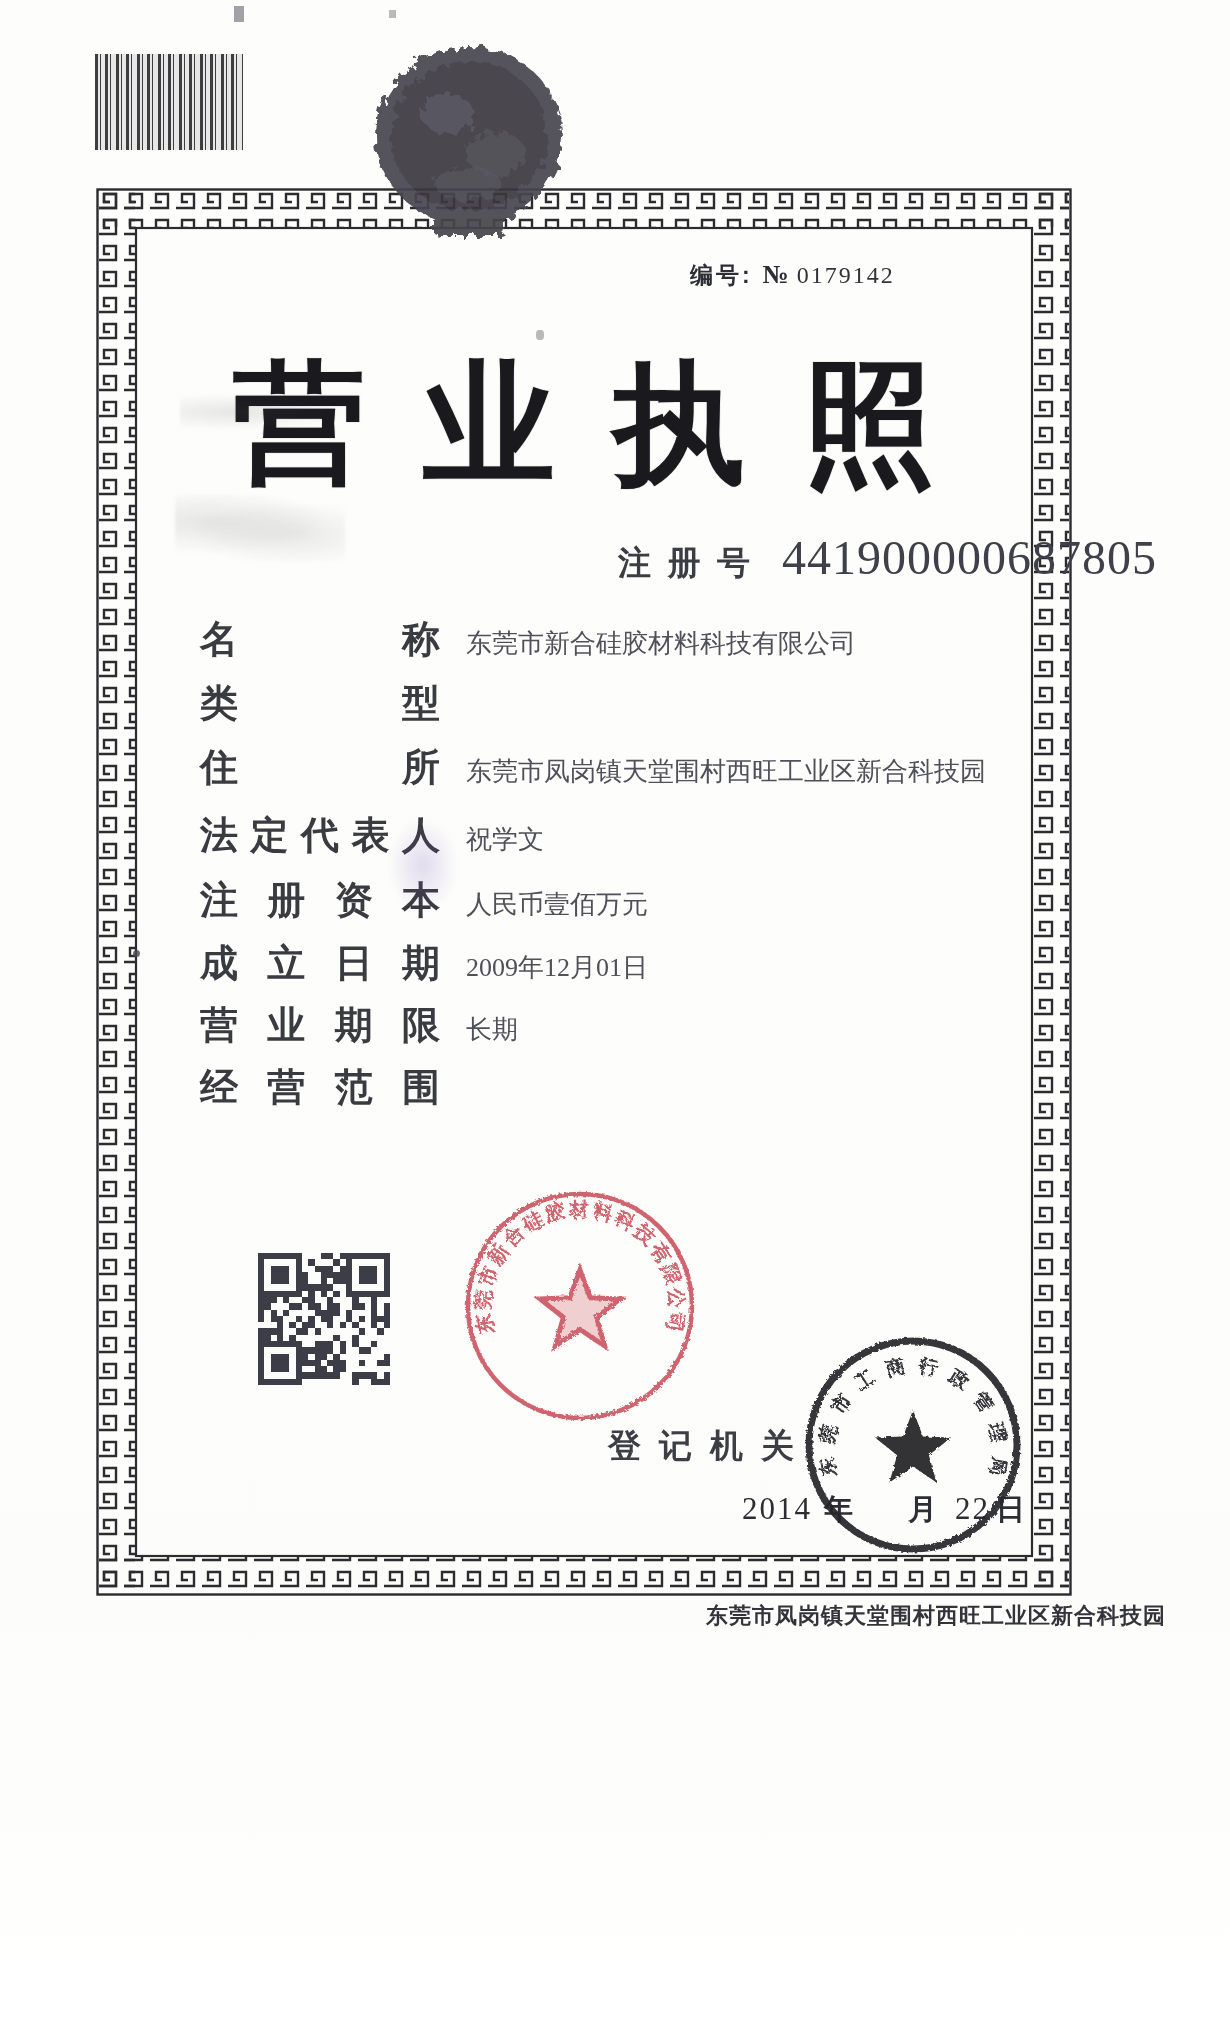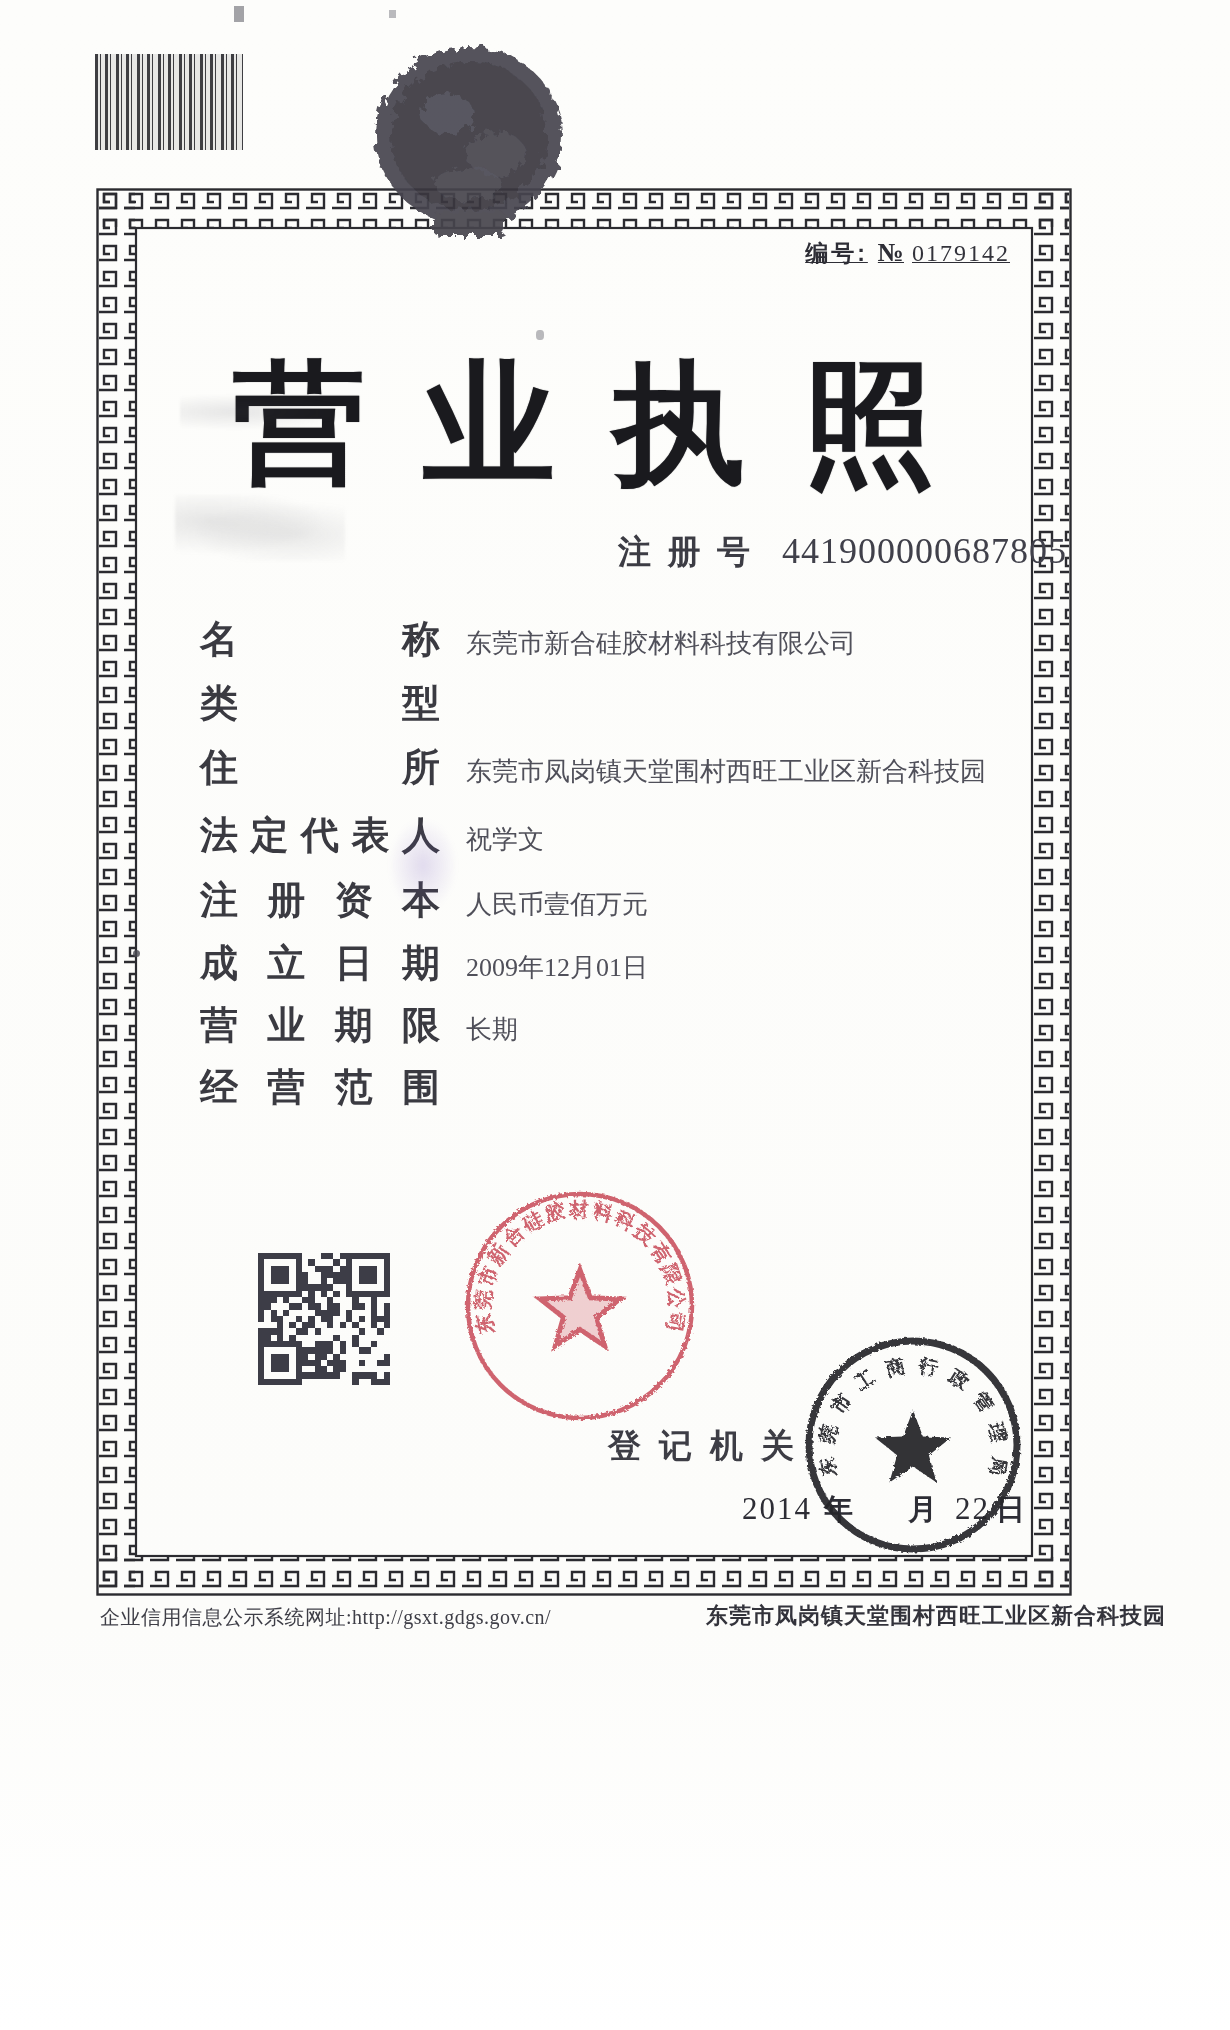--- a/index.html
+++ b/index.html
@@ -17,36 +17,36 @@
     background:repeating-linear-gradient(90deg,
       #1b1b20 0 3px,#f7f7f4 3px 5px,#1b1b20 5px 6px,#f7f7f4 6px 10px,
       #1b1b20 10px 13px,#f7f7f4 13px 15px,#1b1b20 15px 16px,#f7f7f4 16px 21px);
     filter:blur(.4px) contrast(.85);opacity:.9;
   }
   
   .frame-svg{position:absolute;left:96px;top:188px;}
   .emblem-svg{position:absolute;left:368px;top:44px;z-index:3;}
   
   .serial{
-    position:absolute;left:690px;top:238px;width:320px;text-align:right;
-    color:#2e2e36;white-space:nowrap;text-decoration:underline;
+    position:absolute;left:690px;top:260px;width:320px;text-align:left;
+    color:#2e2e36;white-space:nowrap;
   }
   .serial .lab{font-size:23px;font-weight:600;letter-spacing:3px;}
   .serial .sym{font-family:"Liberation Serif",serif;font-size:26px;font-weight:700;margin-left:10px;}
   .serial .num{font-family:"Liberation Serif",serif;font-size:24px;letter-spacing:2px;margin-left:8px;color:#33333b;}
   
   .title{
     position:absolute;left:96px;top:336px;width:976px;text-align:center;
     font-size:132px;font-weight:900;letter-spacing:58px;text-indent:58px;
     color:#1a1a1e;text-shadow:0 0 1px rgba(20,20,25,.6);
   }
   
   .regline{position:absolute;left:618px;top:530px;display:flex;align-items:baseline;color:#3c3c44;}
   .regline .reglab{width:132px;font-size:33px;font-weight:600;}
-  .regline .regnum{margin-left:32px;font-family:"Liberation Serif",serif;font-size:36px;letter-spacing:1px;color:#40404a;}
+  .regline .regnum{margin-left:32px;font-family:"Liberation Serif",serif;font-size:48px;letter-spacing:1px;color:#40404a;}
   
   .row{position:absolute;left:200px;display:flex;align-items:baseline;}
   .flab{width:240px;font-size:38px;font-weight:600;color:#3a3a41;line-height:46px;}
   [data-spread]{display:flex;justify-content:space-between;}
   .fval{margin-left:26px;font-size:26px;color:#50505a;font-family:"Liberation Serif",serif;white-space:nowrap;}
   .fval.sans{font-family:"Liberation Sans",sans-serif;text-align:right;}
   .scopeval{
     margin-left:30px;width:566px;font-size:20px;line-height:27.5px;color:#4c4c55;
     font-family:"Liberation Serif",serif;white-space:normal;text-align:justify;
   }
@@ -693,21 +693,20 @@
     </defs>
     <g filter="url(#inkrough)">
       <circle cx="115" cy="115" r="104" fill="none" stroke="#26262c" stroke-width="7"></circle>
       <polygon points="115,80 124.9,106.5 153.1,107.6 130.9,125.2 138.6,152.4 115,136.6 91.4,152.4 99.1,125.2 76.9,107.6 105.1,106.5" fill="#222228"></polygon>
       <text font-size="19" font-weight="600" fill="#26262c" letter-spacing="1">
         <textPath href="#blackArc" textLength="298" lengthAdjust="spacing">东莞市工商行政管理局</textPath>
       </text>
     </g>
   </svg>
 
-  <div class="footer-left">企业信用信息公示系统网址:http://gsxt.gdgs.gov.cn/</div>
   <div class="footer-right">东莞市凤岗镇天堂围村西旺工业区新合科技园</div>
 
   <div class="artifact smudge-purple"></div>
   <div class="artifact ghost1"></div>
   <div class="artifact ghost2"></div>
   <div class="artifact dot1"></div>
   <div class="artifact speck1"></div>
   <div class="artifact speck2"></div>
   <div class="artifact speck3"></div>
 </div>

